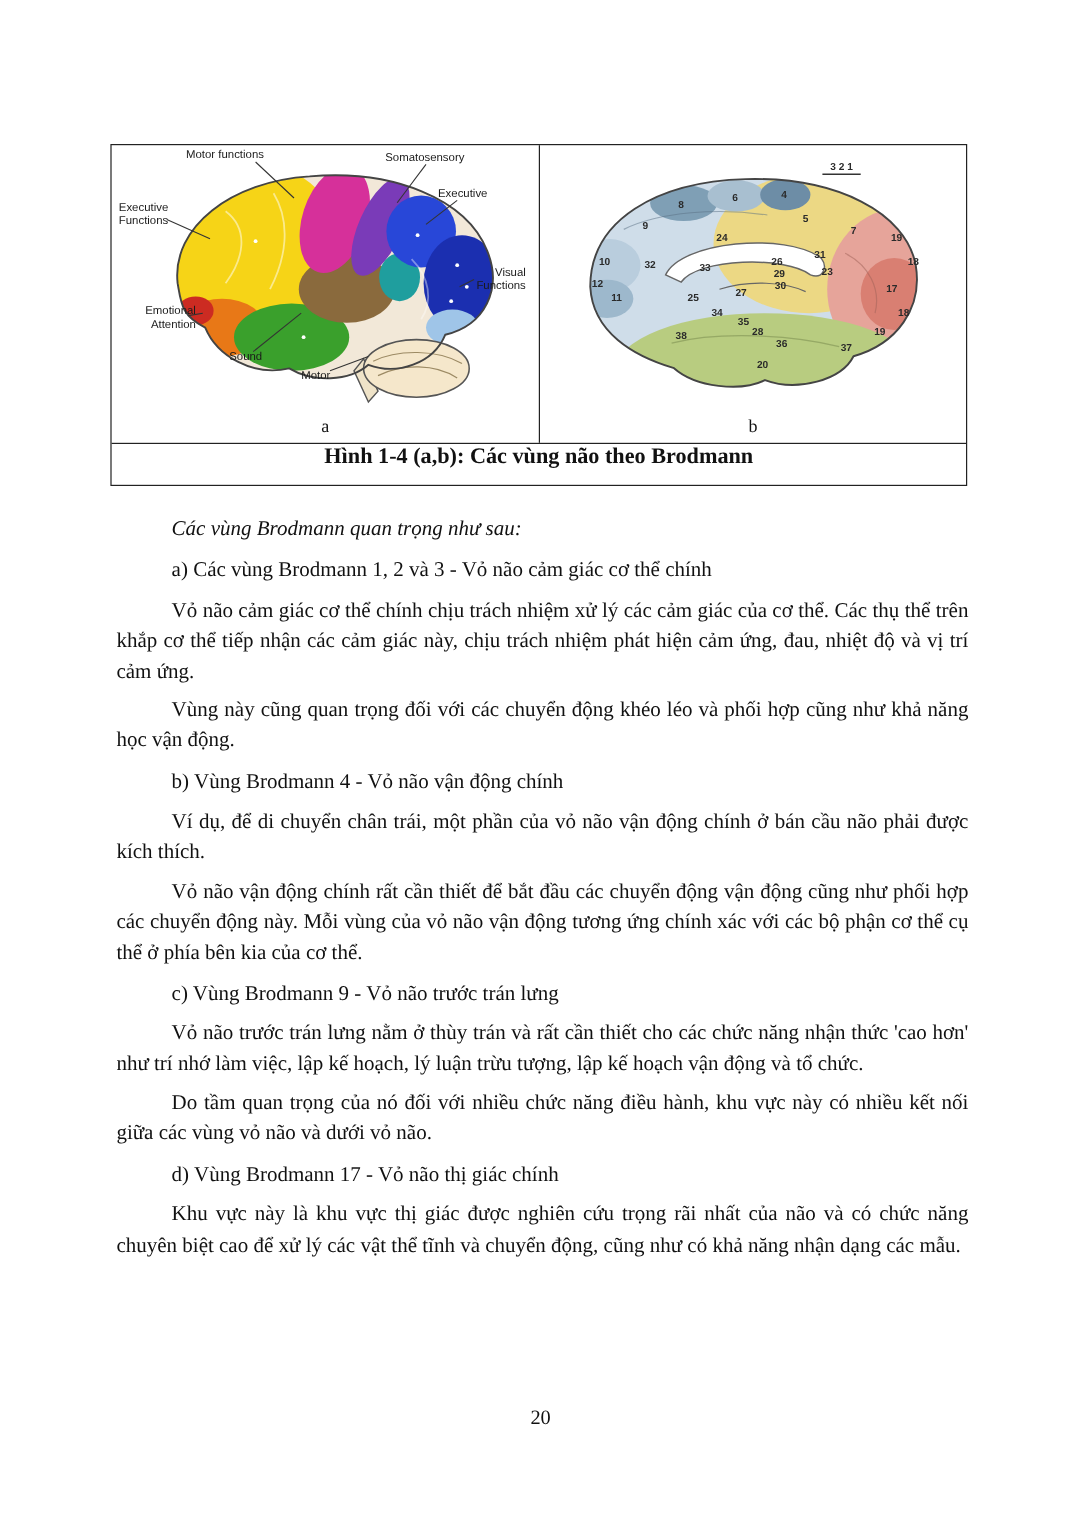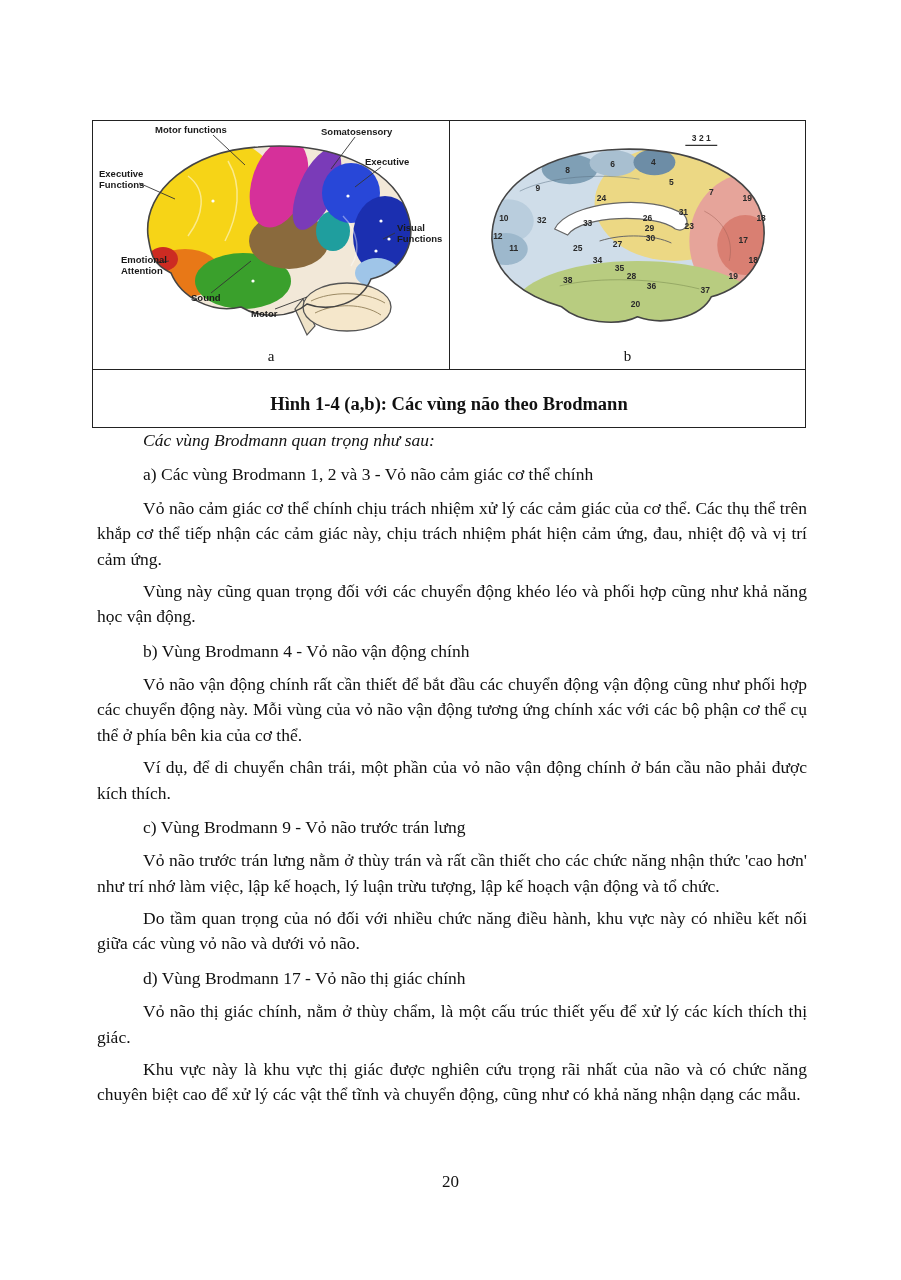--- a/index.html
+++ b/index.html
@@ -15,26 +15,26 @@
   .panels{display:flex;height:248px;}
   .panel{position:relative;width:50%;height:100%;box-sizing:border-box;}
   .panel-b{border-left:1.5px solid #222;}
   .panel svg{position:absolute;left:0;top:0;width:100%;height:100%;}
   .panel-letter{
     position:absolute;bottom:4px;left:0;width:100%;text-align:center;
     font-size:15px;color:#111;
   }
   .brain-label{
     position:absolute;font-family:"Liberation Sans", sans-serif;
-    font-size:9.5px;font-weight:700;color:#1a1a1a;line-height:1.15;
-    white-space:pre-line;z-index:2;
+    font-size:9.5px;font-weight:400;color:#1a1a1a;line-height:1.15;
+    white-space:pre-line;z-index:2;text-align:right;
   }
   .figure-caption{
     border-top:1.5px solid #222;text-align:center;font-weight:bold;
-    font-size:18.5px;padding:24px 6px 12px;
+    font-size:18.5px;padding:1px 6px 12px;
   }
   
   .content{
     position:absolute;left:97px;top:428px;width:710px;
     font-size:17.5px;line-height:1.45;text-align:justify;
   }
   .content p{margin:0 0 7px;text-indent:46px;}
   .content .heading{margin:9px 0 8px;text-indent:46px;}
   .content .intro{font-style:italic;margin:0 0 9px;text-indent:46px;}
   .page-number{
@@ -188,26 +188,25 @@
   </figure>
 
   <main class="content">
     <p class="intro">Các vùng Brodmann quan trọng như sau:</p>
 
     <p class="heading">a) Các vùng Brodmann 1, 2 và 3 - Vỏ não cảm giác cơ thể chính</p>
     <p>Vỏ não cảm giác cơ thể chính chịu trách nhiệm xử lý các cảm giác của cơ thể. Các thụ thể trên khắp cơ thể tiếp nhận các cảm giác này, chịu trách nhiệm phát hiện cảm ứng, đau, nhiệt độ và vị trí cảm ứng.</p>
     <p>Vùng này cũng quan trọng đối với các chuyển động khéo léo và phối hợp cũng như khả năng học vận động.</p>
 
     <p class="heading">b) Vùng Brodmann 4 - Vỏ não vận động chính</p>
+    <p>Ví dụ, để di chuyển chân trái, một phần của vỏ não vận động chính ở bán cầu não phải được kích thích.</p>
     <p>Vỏ não vận động chính rất cần thiết để bắt đầu các chuyển động vận động cũng như phối hợp các chuyển động này. Mỗi vùng của vỏ não vận động tương ứng chính xác với các bộ phận cơ thể cụ thể ở phía bên kia của cơ thể.</p>
-    <p>Ví dụ, để di chuyển chân trái, một phần của vỏ não vận động chính ở bán cầu não phải được kích thích.</p>
 
     <p class="heading">c) Vùng Brodmann 9 - Vỏ não trước trán lưng</p>
     <p>Vỏ não trước trán lưng nằm ở thùy trán và rất cần thiết cho các chức năng nhận thức 'cao hơn' như trí nhớ làm việc, lập kế hoạch, lý luận trừu tượng, lập kế hoạch vận động và tổ chức.</p>
     <p>Do tầm quan trọng của nó đối với nhiều chức năng điều hành, khu vực này có nhiều kết nối giữa các vùng vỏ não và dưới vỏ não.</p>
 
     <p class="heading">d) Vùng Brodmann 17 - Vỏ não thị giác chính</p>
-    <p>Vỏ não thị giác chính, nằm ở thùy chẩm, là một cấu trúc thiết yếu để xử lý các kích thích thị giác.</p>
     <p>Khu vực này là khu vực thị giác được nghiên cứu trọng rãi nhất của não và có chức năng chuyên biệt cao để xử lý các vật thể tĩnh và chuyển động, cũng như có khả năng nhận dạng các mẫu.</p>
   </main>
 
   <div class="page-number">20</div>
 </div>
 
 </body></html>

